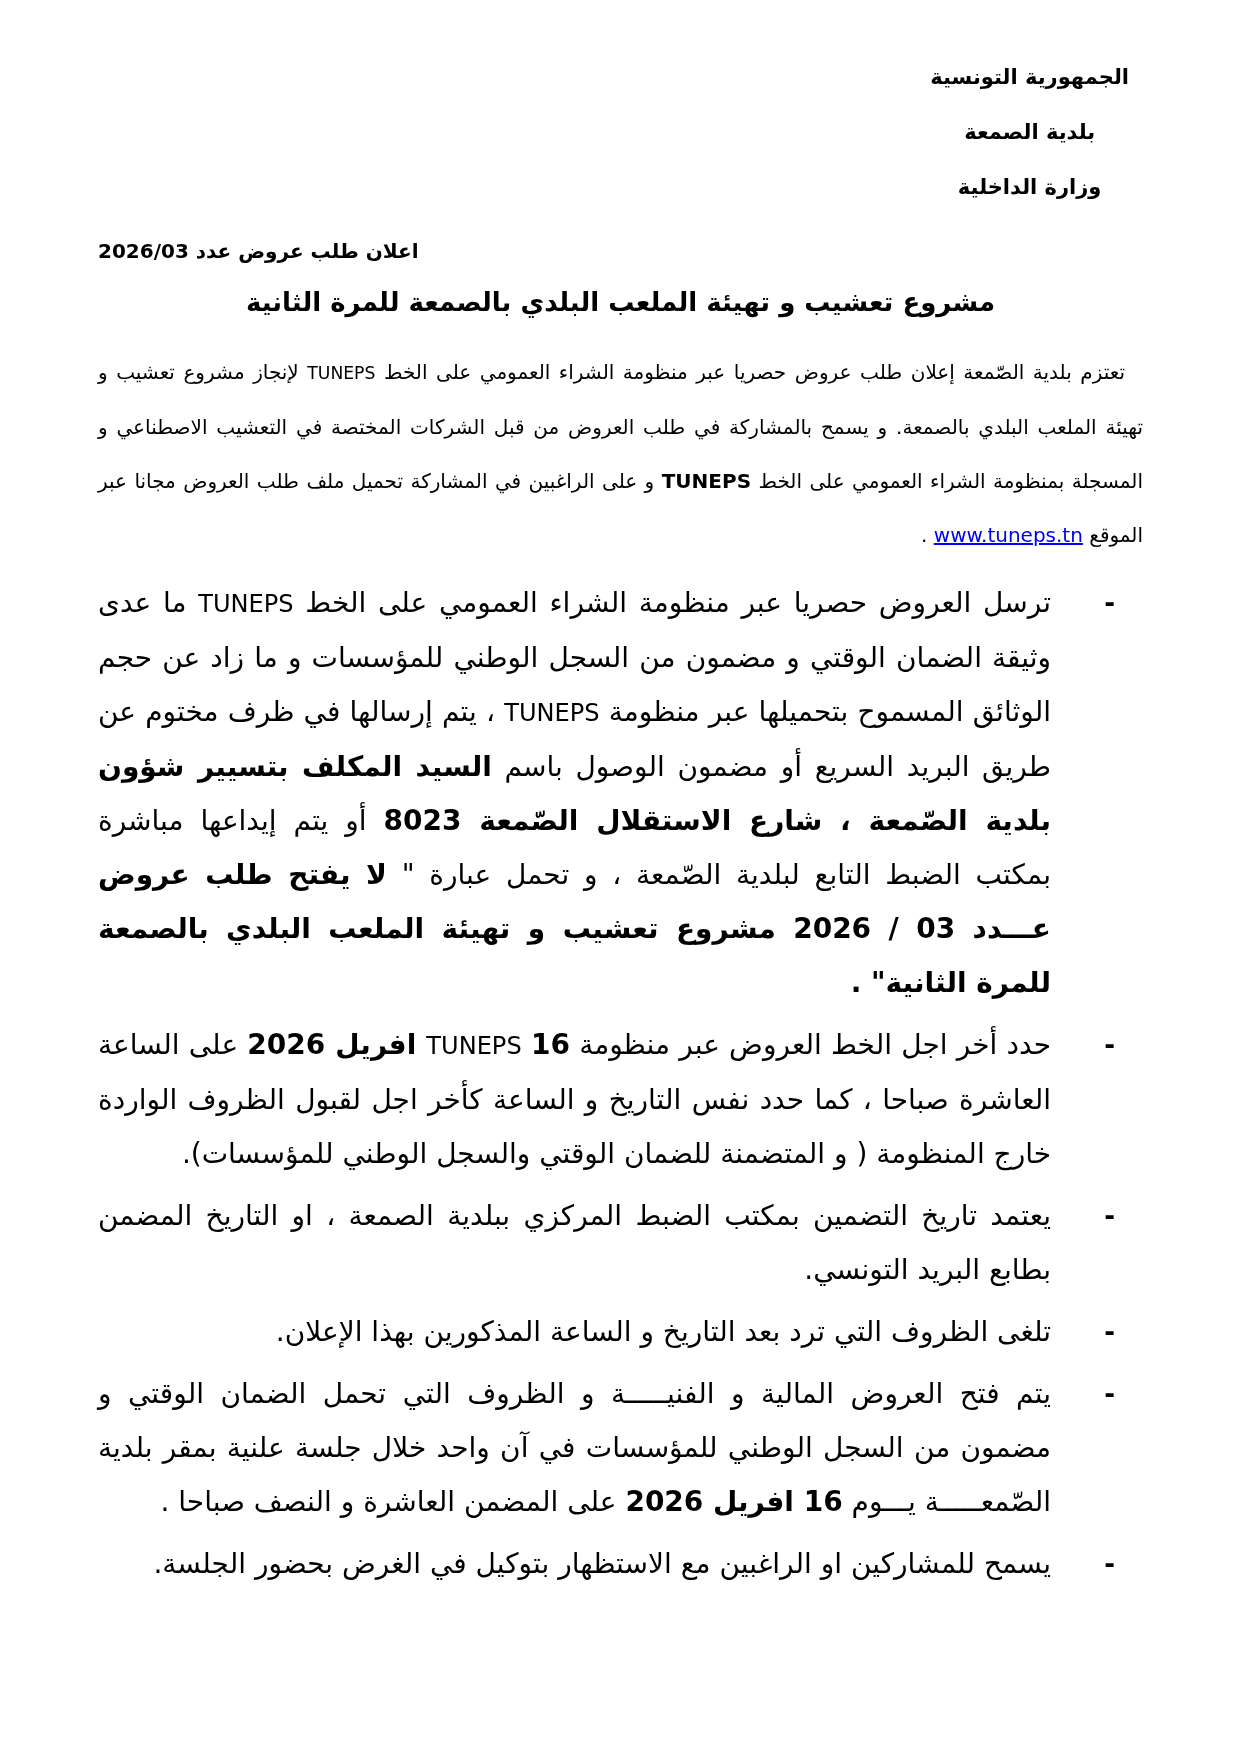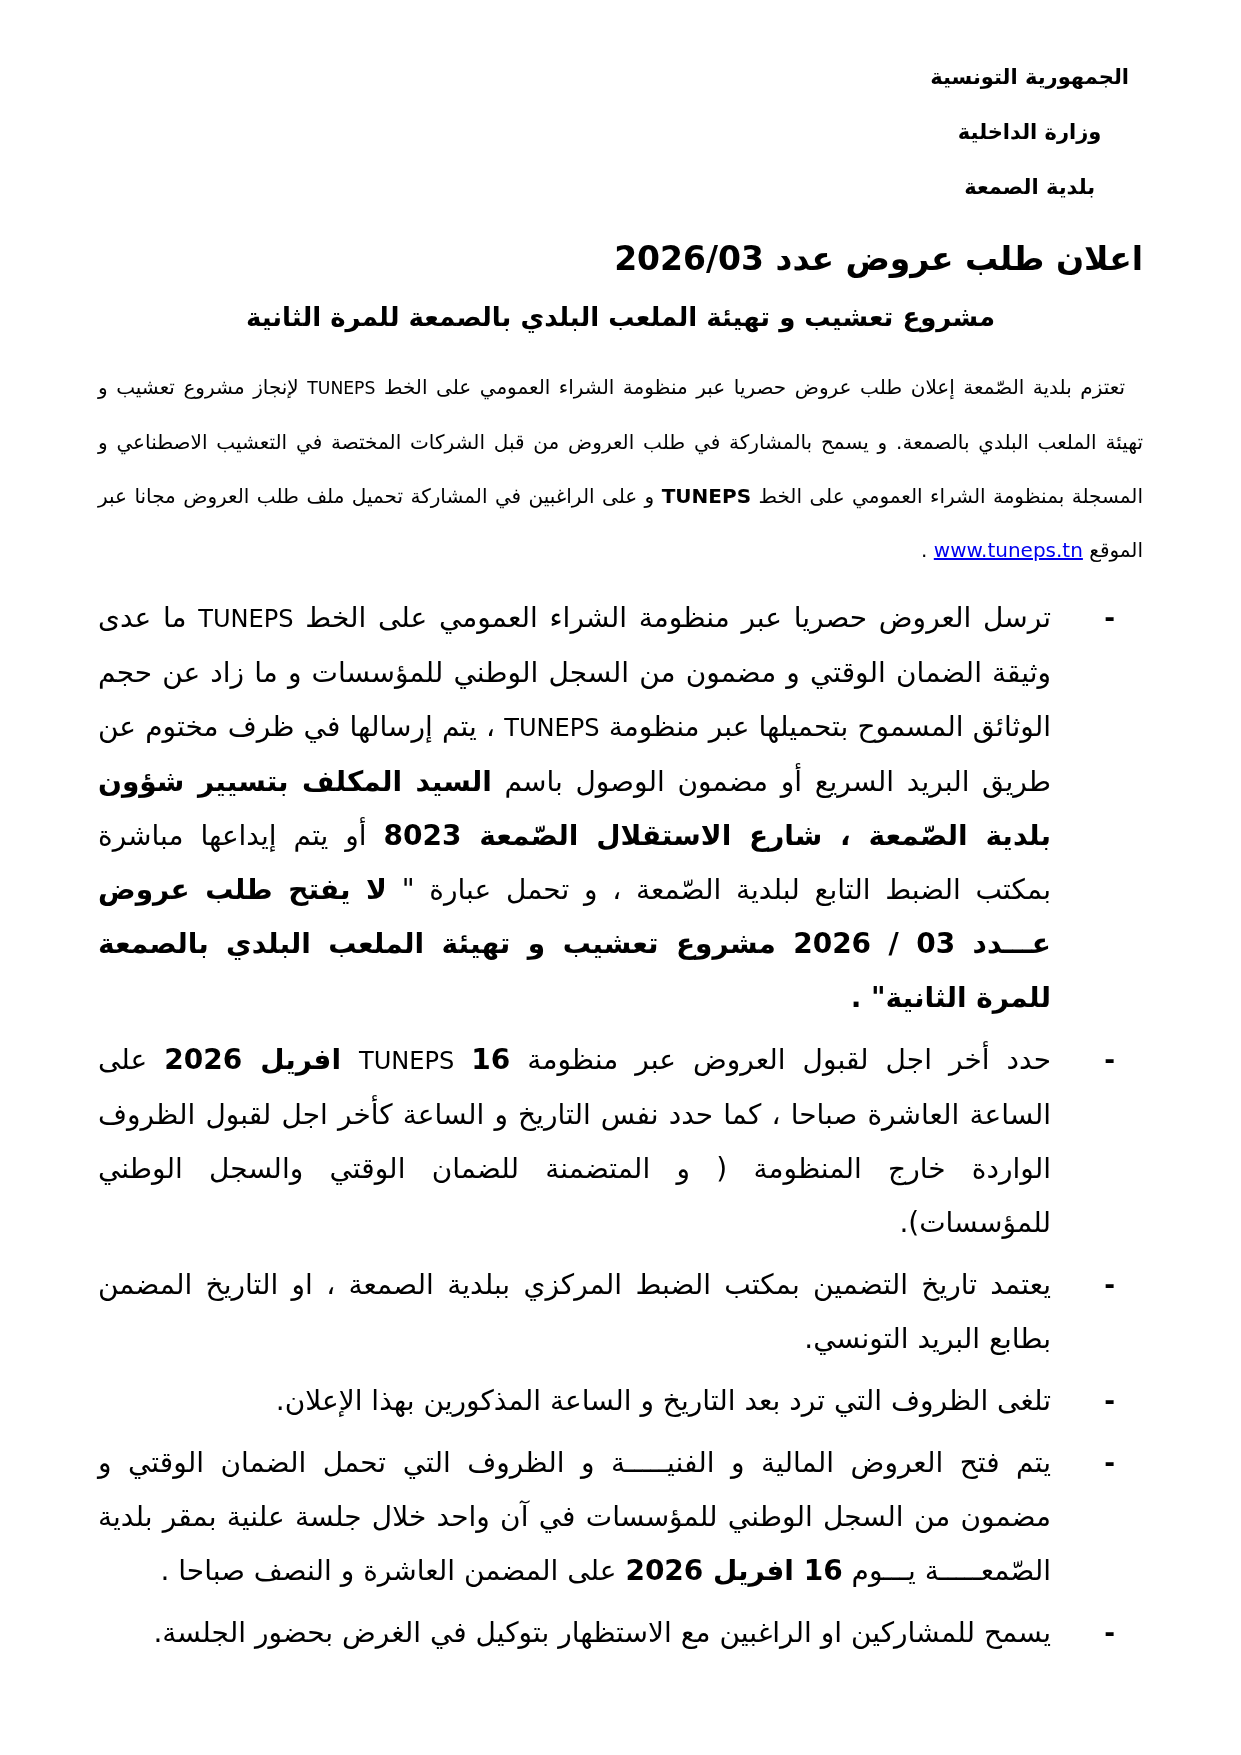--- a/index.html
+++ b/index.html
@@ -18,23 +18,23 @@
   .gov-header{
     width:max-content;
     margin:0 14px 0 auto;
     text-align:center;
     font-weight:700;
     font-size:21px;
     line-height:55px;
   }
   .gov-header .gov-line{display:block;}
   .doc-title{
-    text-align:right;
+    text-align:left;
     font-weight:700;
-    font-size:33px;
+    font-size:20px;
     margin-top:24px;
   }
   .doc-subtitle{
     text-align:center;
     font-weight:700;
     font-size:26px;
     margin-top:24px;
   }
   .intro{
     margin-top:28px;
@@ -63,40 +63,40 @@
   .sm{font-size:0.86em;}
   a.link{color:#0000ee;text-decoration:underline;}
 </style>
 </head>
 <body>
 
 <div class="page">
 
   <div class="gov-header">
     <span class="gov-line">الجمهورية التونسية</span>
+    <span class="gov-line">بلدية الصمعة</span>
     <span class="gov-line">وزارة الداخلية</span>
-    <span class="gov-line">بلدية الصمعة</span>
   </div>
 
   <div class="doc-title">اعلان طلب عروض عدد 2026/03</div>
 
   <div class="doc-subtitle">مشروع تعشيب و تهيئة الملعب البلدي بالصمعة للمرة الثانية</div>
 
   <div class="intro"><span>تعتزم بلدية الصّمعة إعلان طلب عروض حصريا عبر منظومة الشراء العمومي على الخط </span><span class="sm">TUNEPS</span><span> لإنجاز مشروع تعشيب و تهيئة الملعب البلدي بالصمعة. و يسمح بالمشاركة في طلب العروض من قبل الشركات المختصة في التعشيب الاصطناعي و المسجلة بمنظومة الشراء العمومي على الخط </span><b>TUNEPS</b><span> و على الراغبين في المشاركة تحميل ملف طلب العروض مجانا عبر الموقع </span><a href="#" class="link">www.tuneps.tn</a><span> .</span></div>
 
   <div class="bullets">
 
     <div class="bullet">
       <span class="dash">-</span>
       <span class="btext"><span>ترسل العروض حصريا عبر منظومة الشراء العمومي على الخط </span><span class="sm">TUNEPS</span><span> ما عدى وثيقة الضمان الوقتي و مضمون من السجل الوطني للمؤسسات و ما زاد عن حجم الوثائق المسموح بتحميلها عبر منظومة </span><span class="sm">TUNEPS</span><span> ، يتم إرسالها في ظرف مختوم عن طريق البريد السريع أو مضمون الوصول باسم </span><b>السيد المكلف بتسيير شؤون بلدية الصّمعة ، شارع الاستقلال الصّمعة 8023</b><span> أو يتم إيداعها مباشرة بمكتب الضبط التابع لبلدية الصّمعة ، و تحمل عبارة " </span><b>لا يفتح  طلب عروض عـــدد   03 / 2026 مشروع تعشيب و تهيئة الملعب البلدي بالصمعة للمرة الثانية" .</b></span>
     </div>
 
     <div class="bullet">
       <span class="dash">-</span>
-      <span class="btext"><span>حدد أخر اجل لقبول العروض عبر منظومة  </span><span class="sm">TUNEPS</span><span> </span><b>16 افريل 2026</b><span> على الساعة العاشرة صباحا ، كما حدد نفس التاريخ و الساعة كأخر اجل لقبول الظروف الواردة خارج المنظومة ( و المتضمنة للضمان الوقتي والسجل الوطني للمؤسسات).</span></span>
+      <span class="btext"><span>حدد أخر اجل الخط العروض عبر منظومة  </span><span class="sm">TUNEPS</span><span> </span><b>16 افريل 2026</b><span> على الساعة العاشرة صباحا ، كما حدد نفس التاريخ و الساعة كأخر اجل لقبول الظروف الواردة خارج المنظومة ( و المتضمنة للضمان الوقتي والسجل الوطني للمؤسسات).</span></span>
     </div>
 
     <div class="bullet">
       <span class="dash">-</span>
       <span class="btext"><span>يعتمد تاريخ التضمين بمكتب الضبط المركزي ببلدية الصمعة ، او التاريخ المضمن بطابع البريد التونسي.</span></span>
     </div>
 
     <div class="bullet">
       <span class="dash">-</span>
       <span class="btext"><span>تلغى الظروف التي ترد بعد التاريخ و الساعة المذكورين بهذا الإعلان.</span></span>

